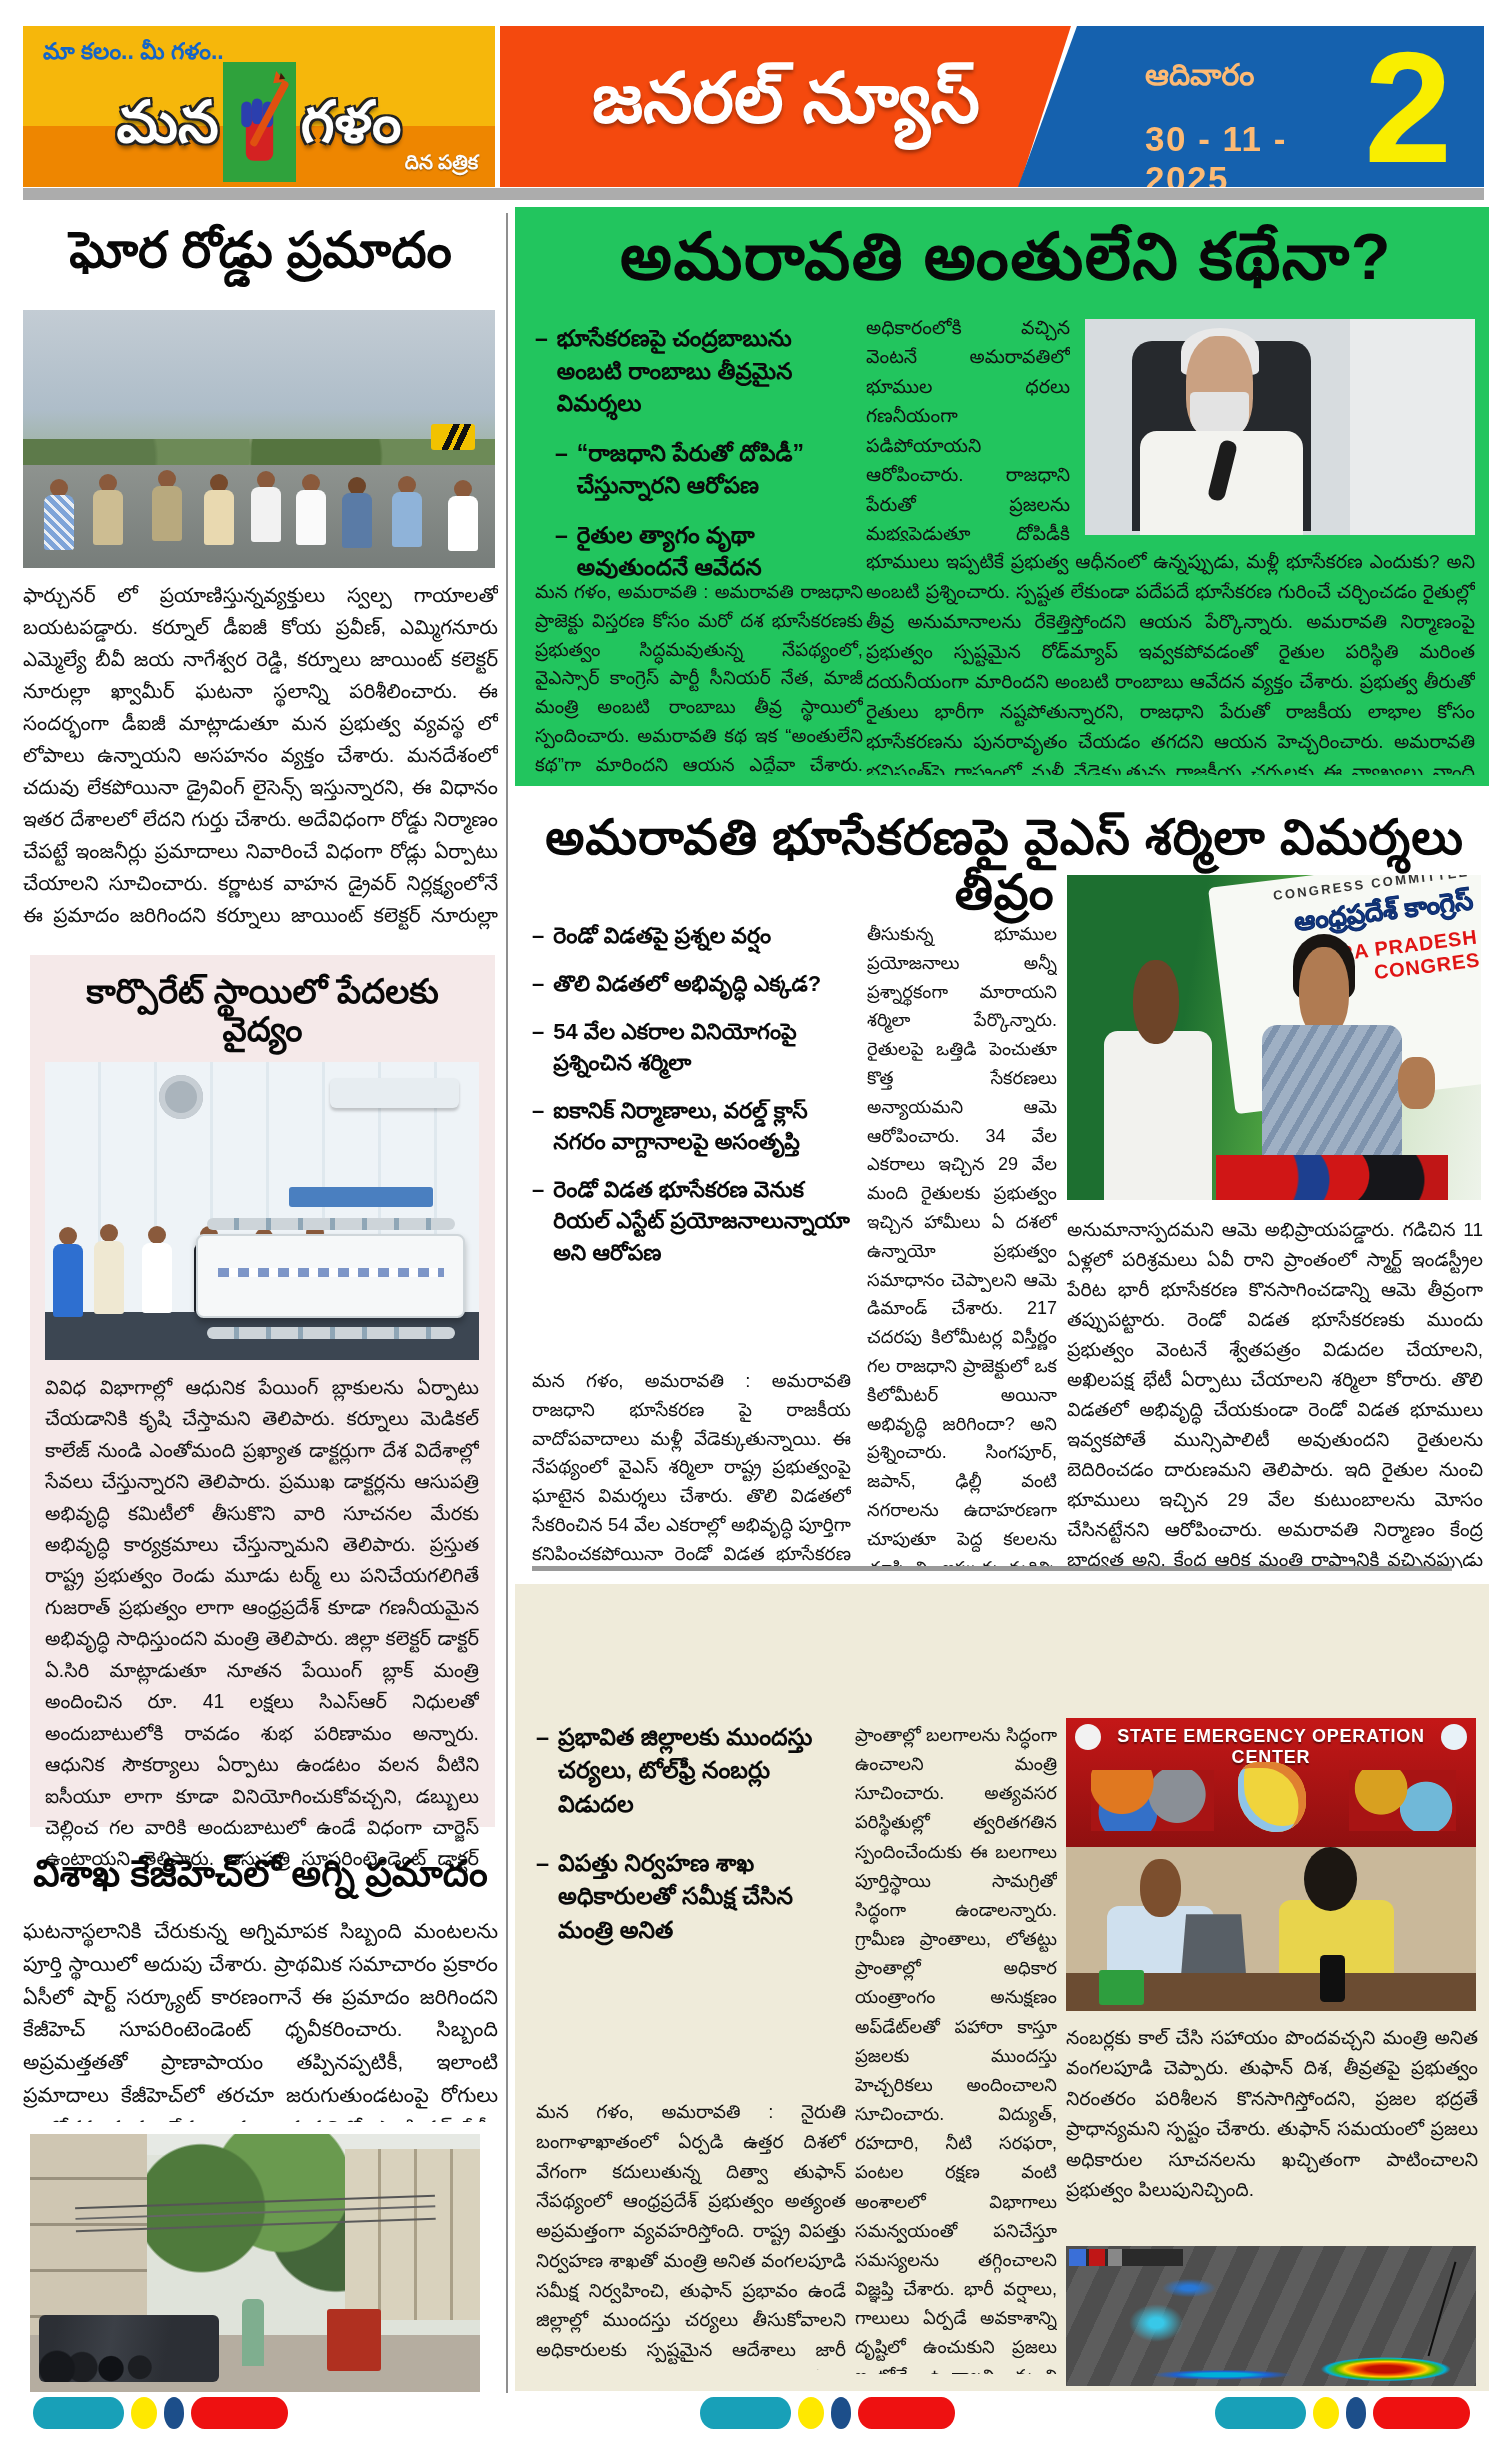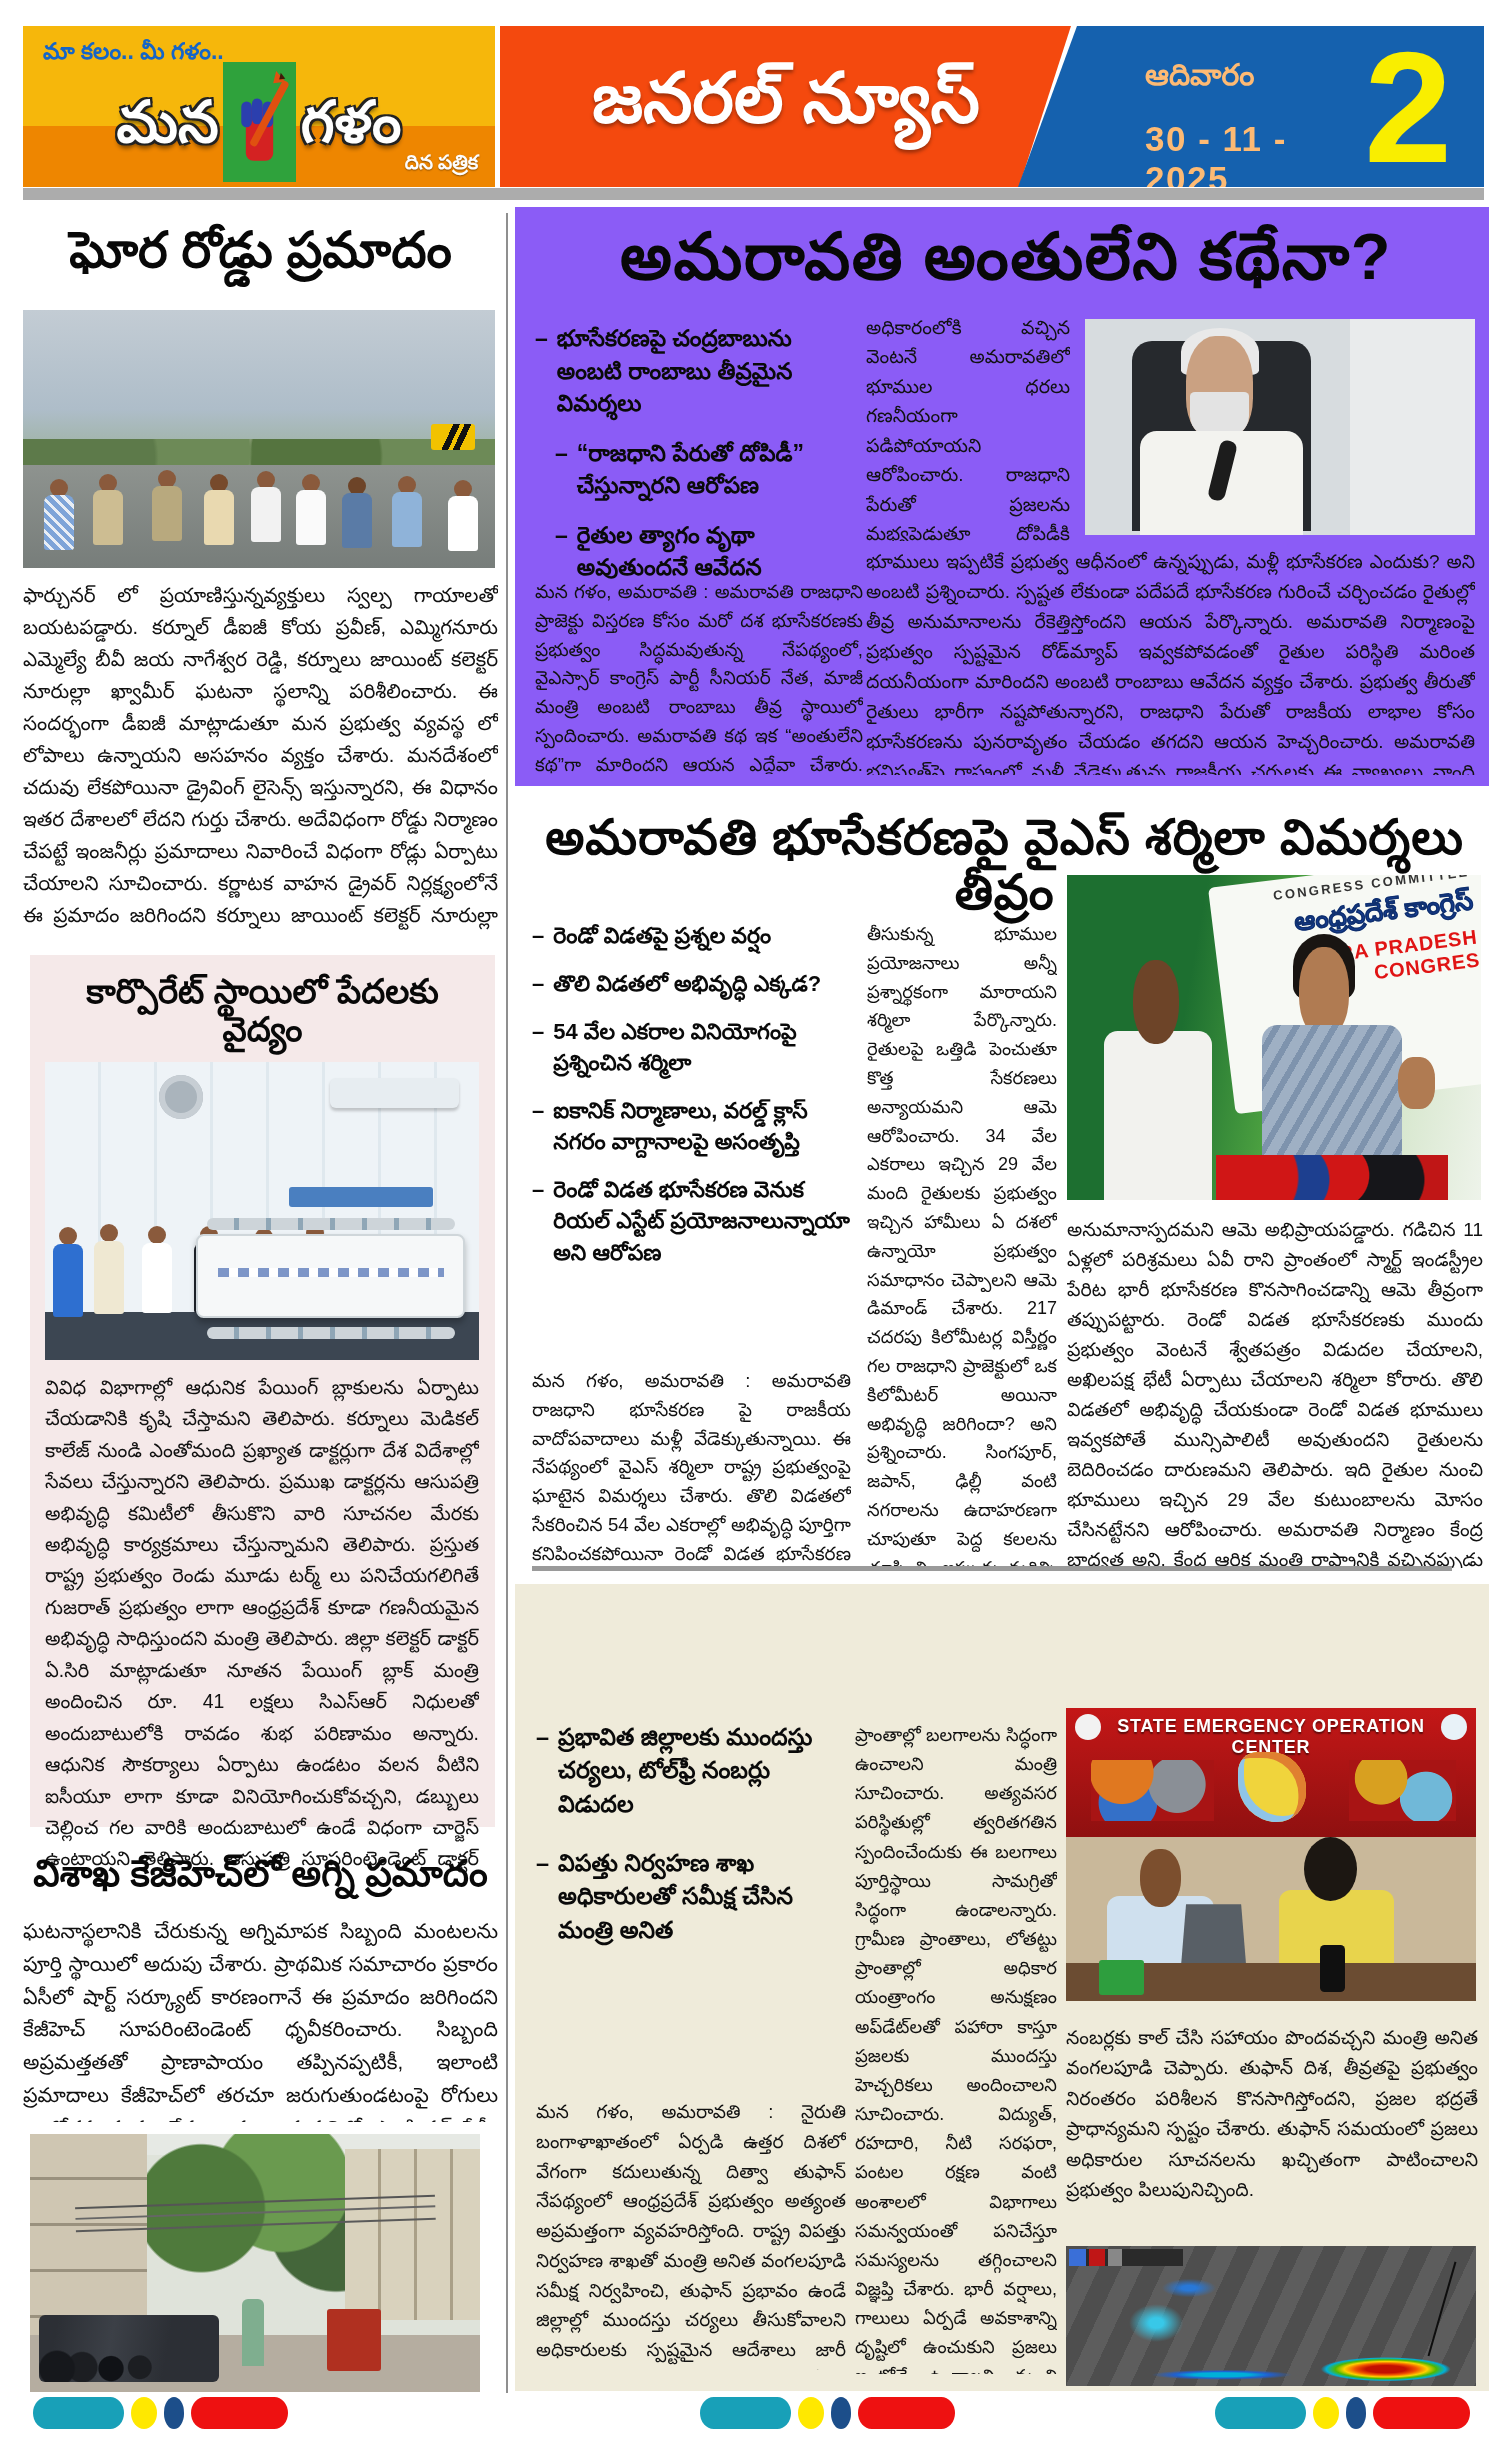--- a/index.html
+++ b/index.html
@@ -143,21 +143,21 @@
                 radial-gradient(circle at 40% 80%,#101216 0 10%,transparent 11%),
                 radial-gradient(circle at 56% 78%,#1c1e22 0 10%,transparent 11%),
                 linear-gradient(100deg,#2c2f35 10%,#3c4047 40%,#2c2f35 70%);border-radius:6px;}
   .kgh-truck{position:absolute;right:22%;bottom:8%;width:12%;height:24%;background:#b03020;border-radius:3px;}
   .kgh-person{position:absolute;left:47%;bottom:10%;width:5%;height:26%;background:#7fae8f;border-radius:6px 6px 0 0;}
   .kgh-wires{position:absolute;left:10%;right:10%;top:26%;height:1.5px;background:#555;transform:rotate(-2deg);box-shadow:0 10.6px 0 #666,0 23px 0 #5a5a5a;}
 
   
   .bullets .b-item{display:flex;gap:9px;font-weight:800;margin-bottom:16.7px;line-height:1.42;color:#0a0a0a;}
   .bullets .b-item::before{content:"–";font-weight:900;flex:0 0 auto;}
-  .tinted{background:#8b5cf6;}
+  .tinted{background:#22c55e;}
   .pink{background:#f5e9e9;}
   .cream{background:#efebda;}
   .rule{background:#9a9a9a;}
 
   
   .pillgroup{position:absolute;top:2397px;height:32px;display:flex;align-items:center;gap:6.8px;}
   .p-teal{width:91px;height:32px;background:#18a0b8;border-radius:13.7px/16px;}
   .p-yellow{width:26px;height:32px;background:#ffe800;border-radius:50%;}
   .p-navy{width:20.5px;height:32px;background:#1c4e8a;border-radius:50%;}
   .p-red{width:97px;height:32px;background:#ee1111;border-radius:13.7px/16px;}
@@ -383,21 +383,21 @@
           <span>ప్రభావిత జిల్లాలకు ముందస్తు చర్యలు, టోల్‌ఫ్రీ నంబర్లు విడుదల</span>
         </div>
       <div class="b-item" style="margin-bottom:18px;">
           <span>విపత్తు నిర్వహణ శాఖ అధికారులతో సమీక్ష చేసిన మంత్రి అనిత</span>
         </div>
     </div>
     <div class="txt" style="position:absolute;left:21px;top:513px;width:310px;height:273px;font-size:18.6px;line-height:1.6;">మన గళం, అమరావతి : నైరుతి బంగాళాఖాతంలో ఏర్పడి ఉత్తర దిశలో వేగంగా కదులుతున్న దిత్వా తుఫాన్ నేపథ్యంలో ఆంధ్రప్రదేశ్ ప్రభుత్వం అత్యంత అప్రమత్తంగా వ్యవహరిస్తోంది. రాష్ట్ర విపత్తు నిర్వహణ శాఖతో మంత్రి అనిత వంగలపూడి సమీక్ష నిర్వహించి, తుఫాన్ ప్రభావం ఉండే జిల్లాల్లో ముందస్తు చర్యలు తీసుకోవాలని అధికారులకు స్పష్టమైన ఆదేశాలు జారీ చేశారు. తీర ప్రాంతాలు, రాయలసీమ జిల్లాల్లో వర్షాలు, గాలివానలు తీవ్రత సాధించే అవకాశం ఉన్నందున ఏ చిన్న నిర్లక్ష్యానికీ తావు ఇవ్వొద్దని మంత్రి పేర్కొన్నారు. తుఫాన్ ప్రభావిత</div>
 
     <div class="txt" style="position:absolute;left:340px;top:137px;width:202px;height:653px;font-size:18px;line-height:1.62;">ప్రాంతాల్లో బలగాలను సిద్ధంగా ఉంచాలని మంత్రి సూచించారు. అత్యవసర పరిస్థితుల్లో త్వరితగతిన స్పందించేందుకు ఈ బలగాలు పూర్తిస్థాయి సామగ్రితో సిద్ధంగా ఉండాలన్నారు. గ్రామీణ ప్రాంతాలు, లోతట్టు ప్రాంతాల్లో అధికార యంత్రాంగం అనుక్షణం అప్‌డేట్‌లతో పహారా కాస్తూ ప్రజలకు ముందస్తు హెచ్చరికలు అందించాలని సూచించారు. విద్యుత్, రహదారి, నీటి సరఫరా, పంటల రక్షణ వంటి అంశాలలో విభాగాలు సమన్వయంతో పనిచేస్తూ సమస్యలను తగ్గించాలని విజ్ఞప్తి చేశారు. భారీ వర్షాలు, గాలులు ఏర్పడే అవకాశాన్ని దృష్టిలో ఉంచుకుని ప్రజలు ఇంట్లోనే ఉండాలని మంత్రి హెచ్చరించారు. తుఫాన్ సమీపిస్తున్న తరుణంలో అవసరం లేని ప్రయాణాలు పూర్తిగా మానుకోవాలని, నీటిముంపు ప్రాంతాలు, చెరువుల సమీపాలు, బీచ్ ప్రాంతాలకు వెళ్లకూడదని విజ్ఞప్తి చేశారు. ప్రజలు అప్రమత్తంగా ఉండటం ద్వారా ప్రమాదాలను గణనీయంగా తగ్గించవచ్చని మంత్రి తెలిపారు. అవసరమైన చోట్లో ప్రాథమిక సహాయక కేంద్రాలు, వైద్య బృందాలు సిద్ధంగా ఉండేలా అధికారులకు దిశానిర్దేశం చేసినట్టు తెలిపారు. అత్యవసర సహాయ చర్యల కోసం ప్రభుత్వం ప్రత్యేక టోల్‌ఫ్రీ నంబర్లు అందుబాటులోకి తెచ్చింది. ఎటువంటి అత్యవసర పరిస్థితి వచ్చినా 112, 1070, 1800%-425-%0101</div>
 
-    <div class="photo photo-seoc" style="left:551px;top:124px;width:410px;height:293px;text-decoration:underline;">
+    <div class="photo photo-seoc" style="left:551px;top:134px;width:410px;height:293px;text-decoration:underline;">
       <div class="seoc-banner">
         <div class="seoc-logo"></div>
         <div class="seoc-logo2"></div>
         <div class="seoc-title">STATE EMERGENCY OPERATION CENTER</div>
         <div class="seoc-hexrow"></div>
         <div class="seoc-map"></div>
         <div class="seoc-hexrow2"></div>
       </div>
       <div class="seoc-man-body"></div>
       <div class="seoc-man-head"></div>

